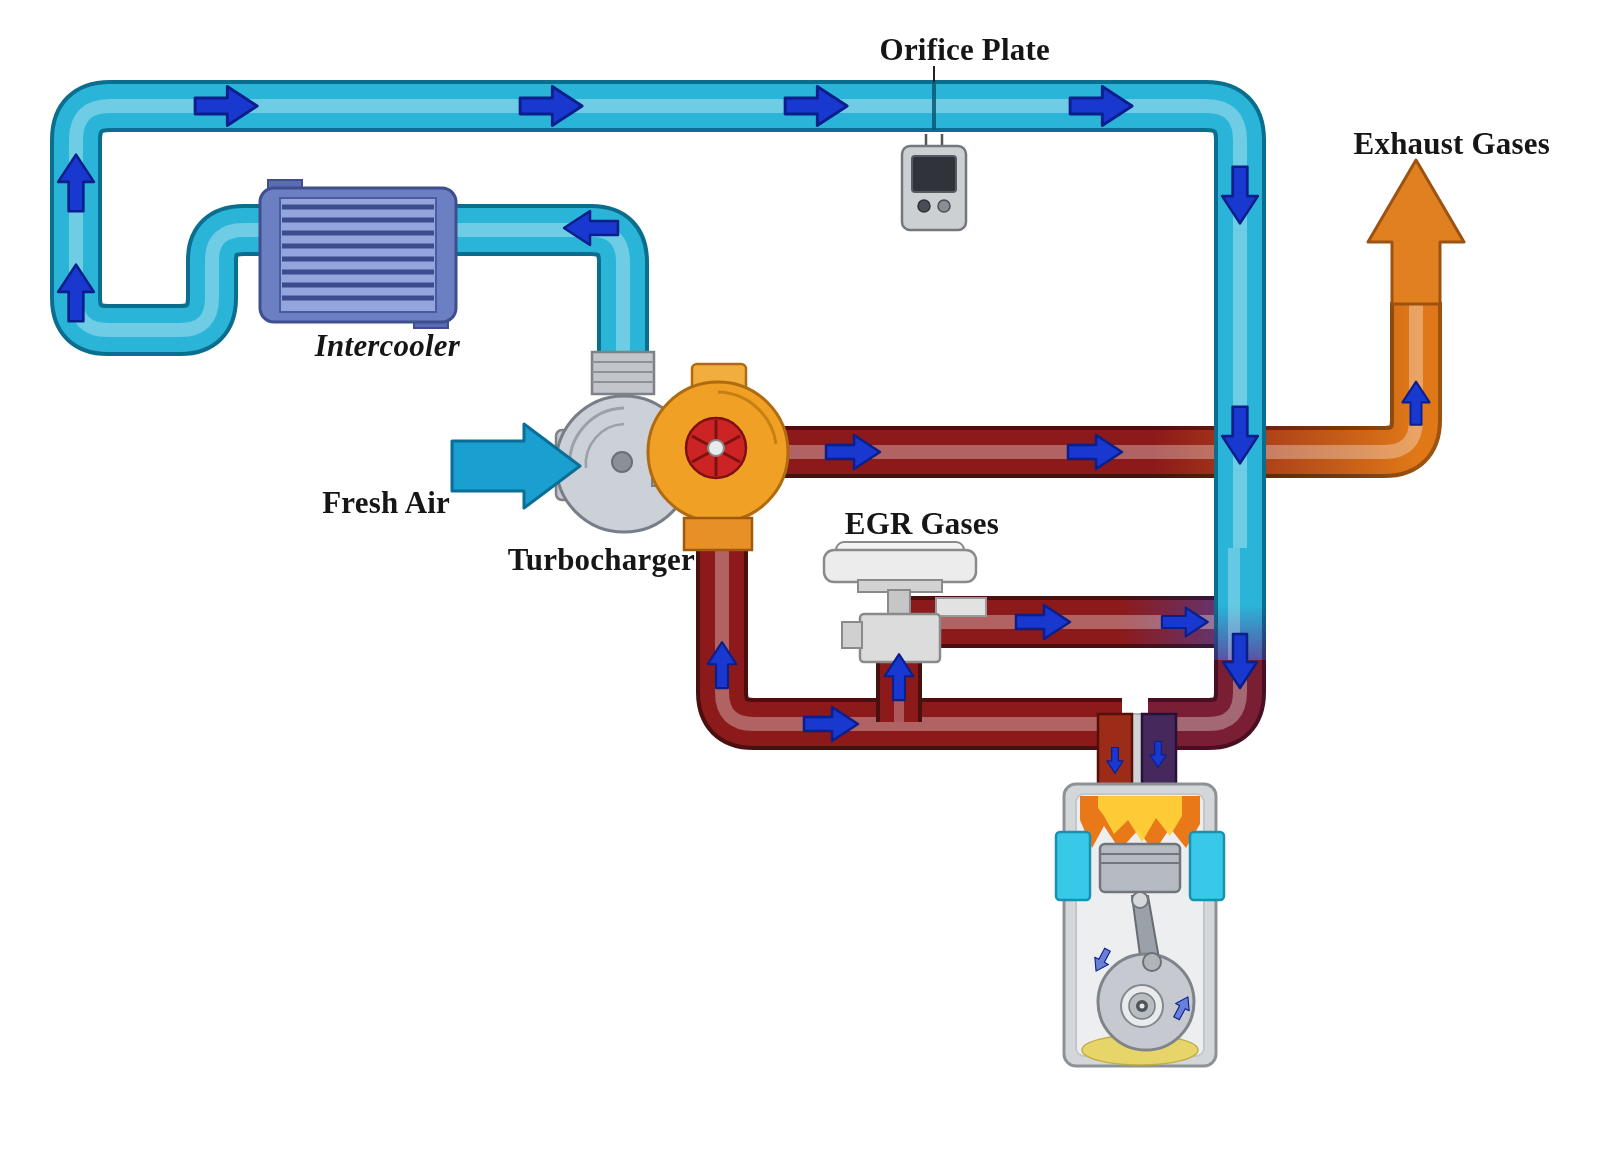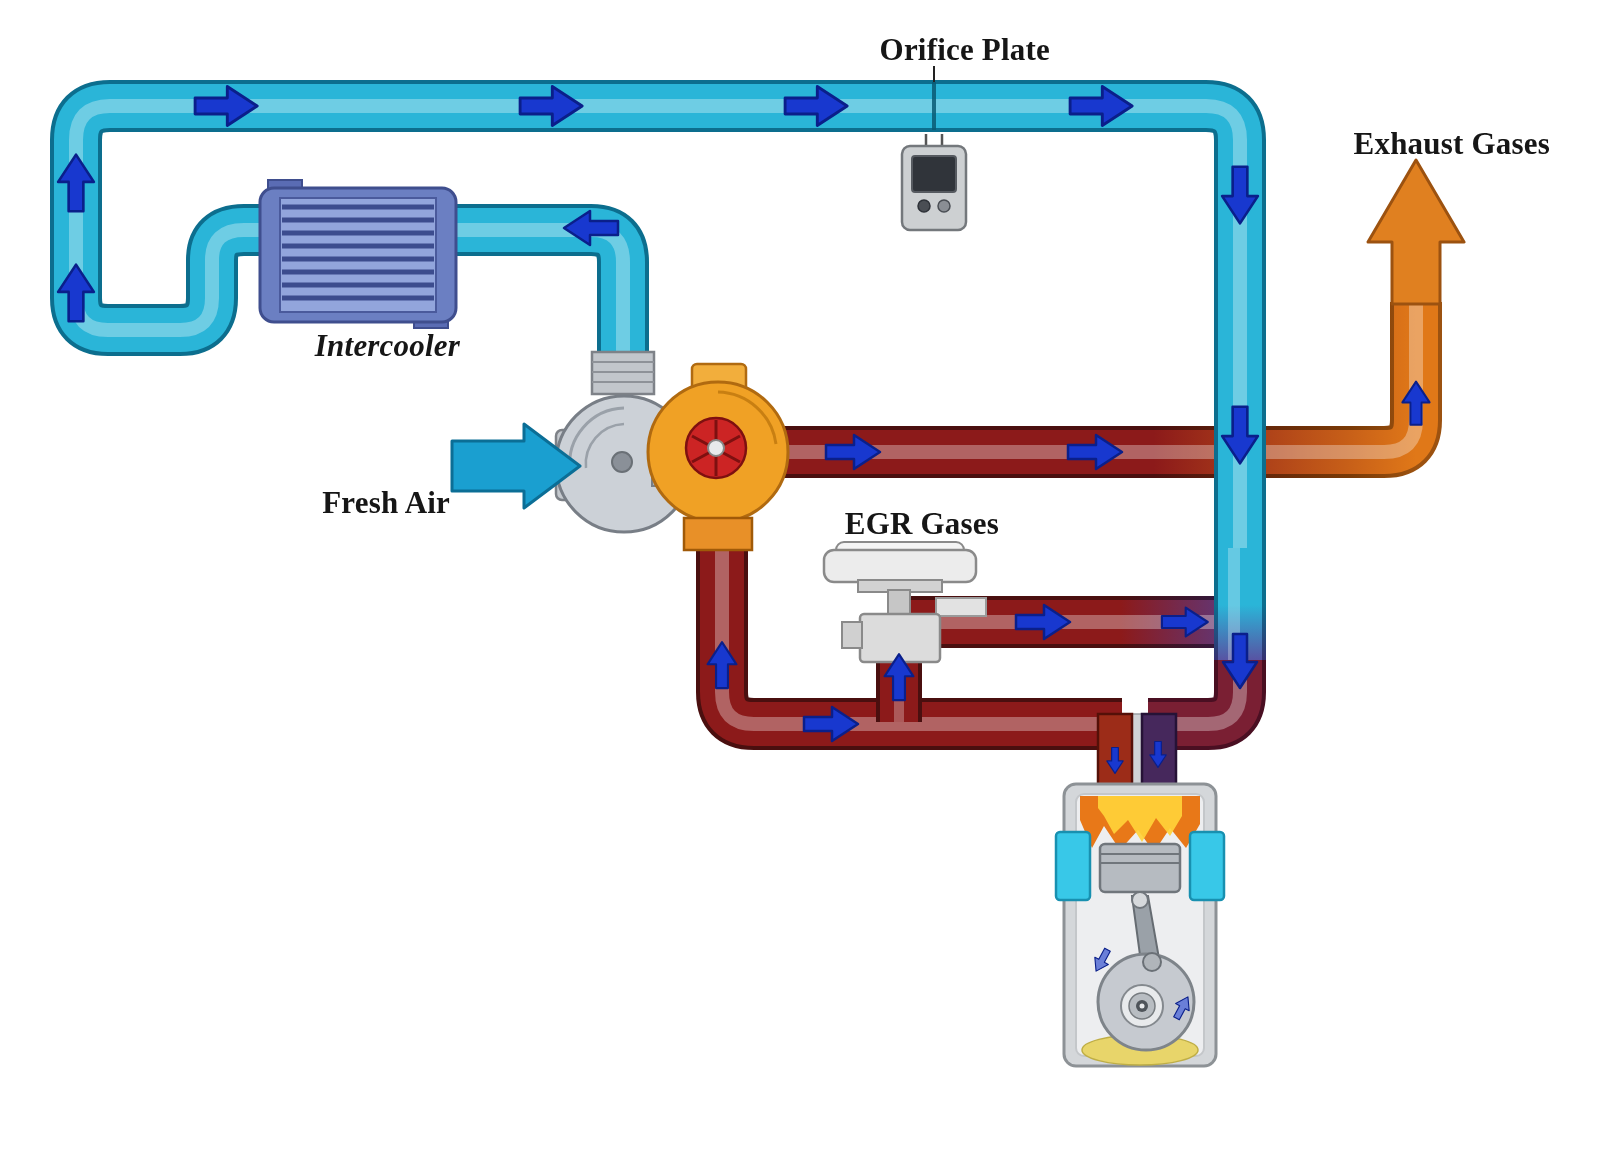--- a/index.html
+++ b/index.html
@@ -216,15 +216,16 @@
   <g fill="#6a7fd8">
     <use href="#flowArrow" transform="translate(1102,960) rotate(118) scale(0.45)"></use>
     <use href="#flowArrow" transform="translate(1182,1008) rotate(-62) scale(0.45)"></use>
   </g>
 </svg>
 
   <div class="lbl" style="left:820px;top:34px;width:230px;">Orifice Plate</div>
   <div class="lbl" style="left:1290px;top:128px;width:260px;">Exhaust Gases</div>
   <div class="lbl" style="left:250px;top:330px;width:210px;font-style:italic;">Intercooler</div>
   <div class="lbl" style="left:285px;top:443px;width:165px;margin-top:44px;">Fresh Air</div>
+  <div class="lbl" style="left:445px;top:544px;width:250px;">Turbocharger</div>
   <div class="lbl" style="left:794px;top:508px;width:205px;">EGR Gases</div>
 
 </div>
 
 </body></html>

